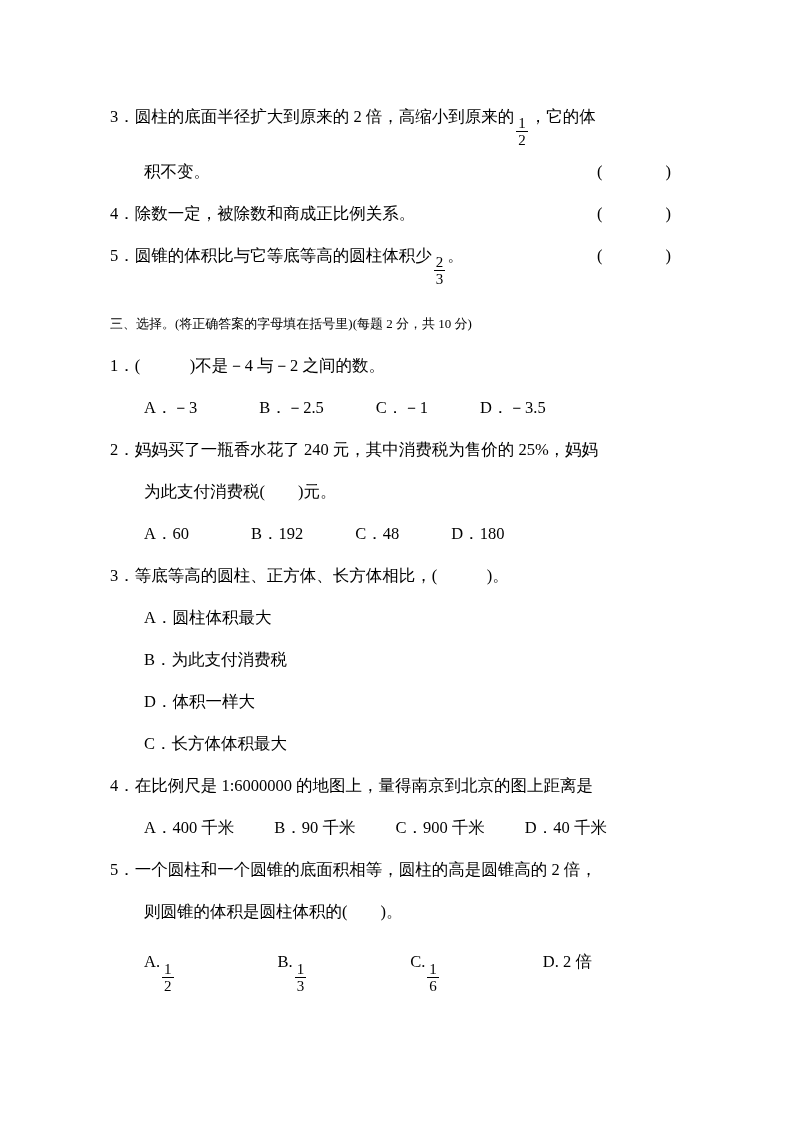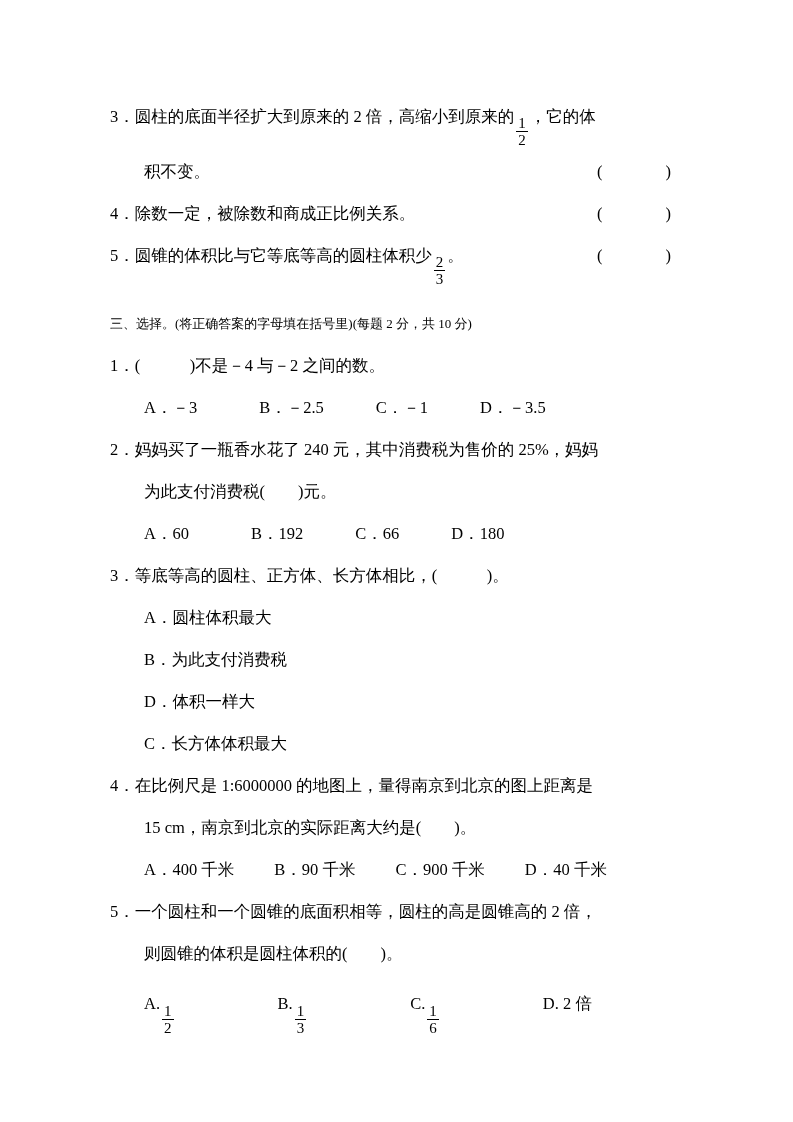--- a/index.html
+++ b/index.html
@@ -119,44 +119,41 @@
     <span class="ch"><span>A．</span><span>－3</span></span><span class="gap-l"></span><span class="ch"><span>B．</span><span>－2.5</span></span><span class="gap-m"></span><span class="ch"><span>C．</span><span>－1</span></span><span class="gap-m"></span><span class="ch"><span>D．</span><span>－3.5</span></span>
   </div>
 
   <div class="line">
     <span>2．</span><span>妈妈买了一瓶香水花了 240 元，其中消费税为售价的 25%，妈妈</span>
   </div>
   <div class="line cont">
     <span>为此支付消费税(　　)元。</span>
   </div>
   <div class="choices sub">
-    <span class="ch"><span>A．</span><span>60</span></span><span class="gap-l"></span><span class="ch"><span>B．</span><span>192</span></span><span class="gap-m"></span><span class="ch"><span>C．</span><span>66</span></span><span class="gap-m"></span><span class="ch"><span>D．</span><span>180</span></span>
+    <span class="ch"><span>A．</span><span>60</span></span><span class="gap-l"></span><span class="ch"><span>B．</span><span>192</span></span><span class="gap-m"></span><span class="ch"><span>C．</span><span>48</span></span><span class="gap-m"></span><span class="ch"><span>D．</span><span>180</span></span>
   </div>
 
   <div class="line">
     <span>3．</span><span>等底等高的圆柱、正方体、长方体相比，(　　　)。</span>
   </div>
   <div class="opt-line sub">
     <span>A．</span><span>圆柱体积最大</span>
   </div>
   <div class="opt-line sub">
     <span>B．</span><span>为此支付消费税</span>
   </div>
   <div class="opt-line sub">
     <span>D．</span><span>体积一样大</span>
   </div>
   <div class="opt-line sub">
     <span>C．</span><span>长方体体积最大</span>
   </div>
 
   <div class="line">
     <span>4．</span><span>在比例尺是 1:6000000 的地图上，量得南京到北京的图上距离是</span>
-  </div>
-  <div class="line cont">
-    <span>15 cm，南京到北京的实际距离大约是(　　)。</span>
   </div>
   <div class="choices sub">
     <span class="ch"><span>A．</span><span>400 千米</span></span><span class="gap-s"></span><span class="ch"><span>B．</span><span>90 千米</span></span><span class="gap-s"></span><span class="ch"><span>C．</span><span>900 千米</span></span><span class="gap-s"></span><span class="ch"><span>D．</span><span>40 千米</span></span>
   </div>
 
   <div class="line">
     <span>5．</span><span>一个圆柱和一个圆锥的底面积相等，圆柱的高是圆锥高的 2 倍，</span>
   </div>
   <div class="line cont">
     <span>则圆锥的体积是圆柱体积的(　　)。</span>

